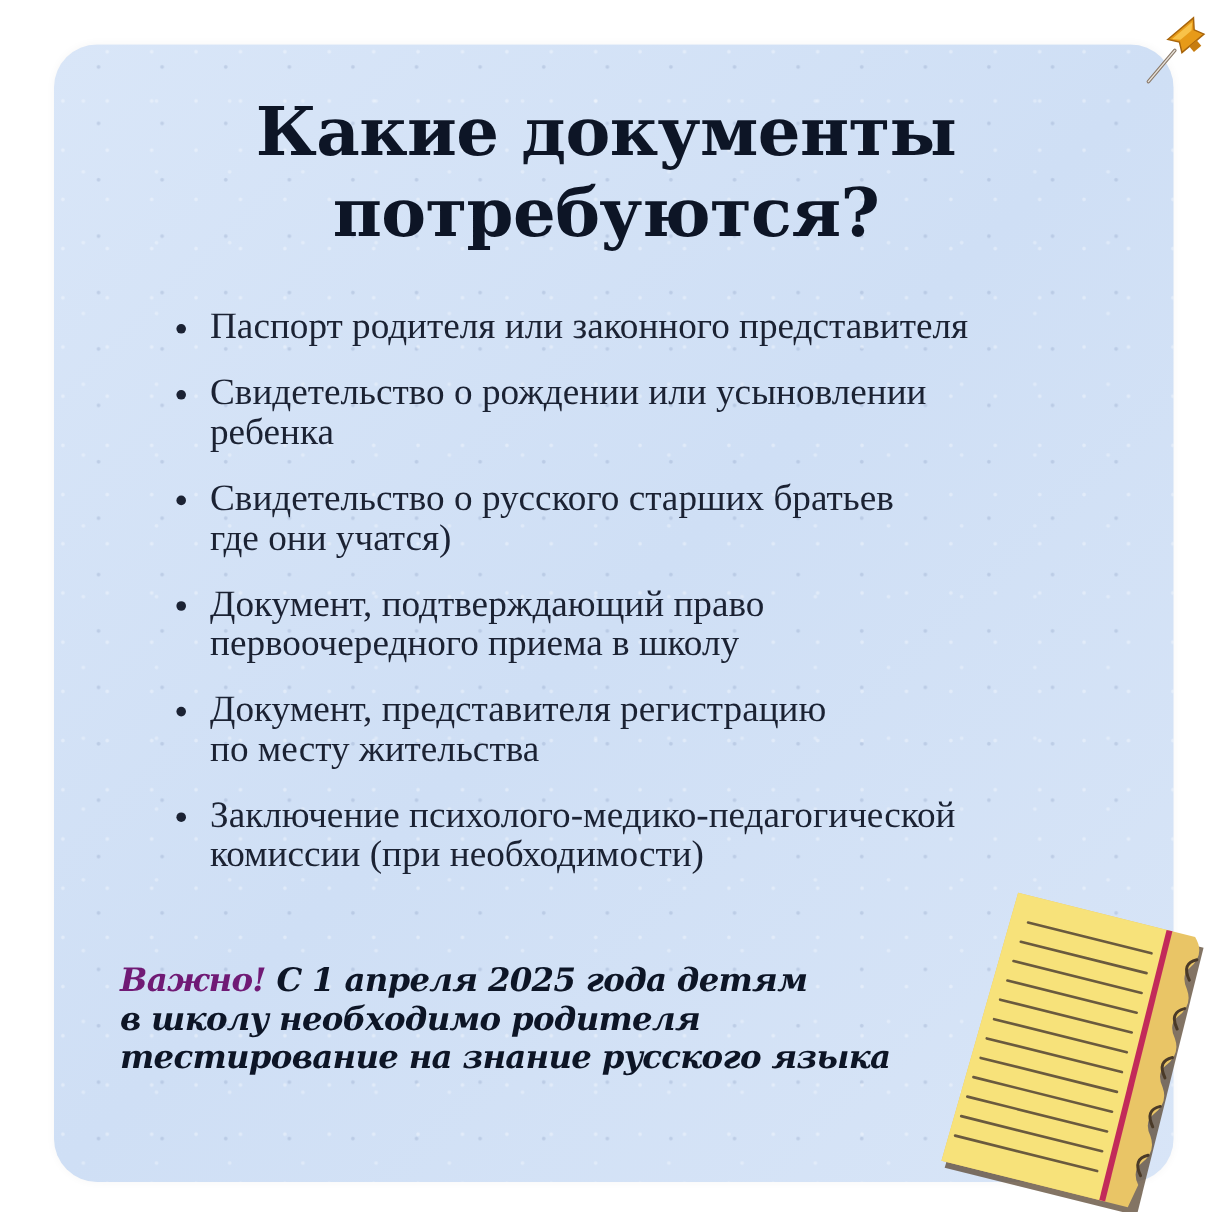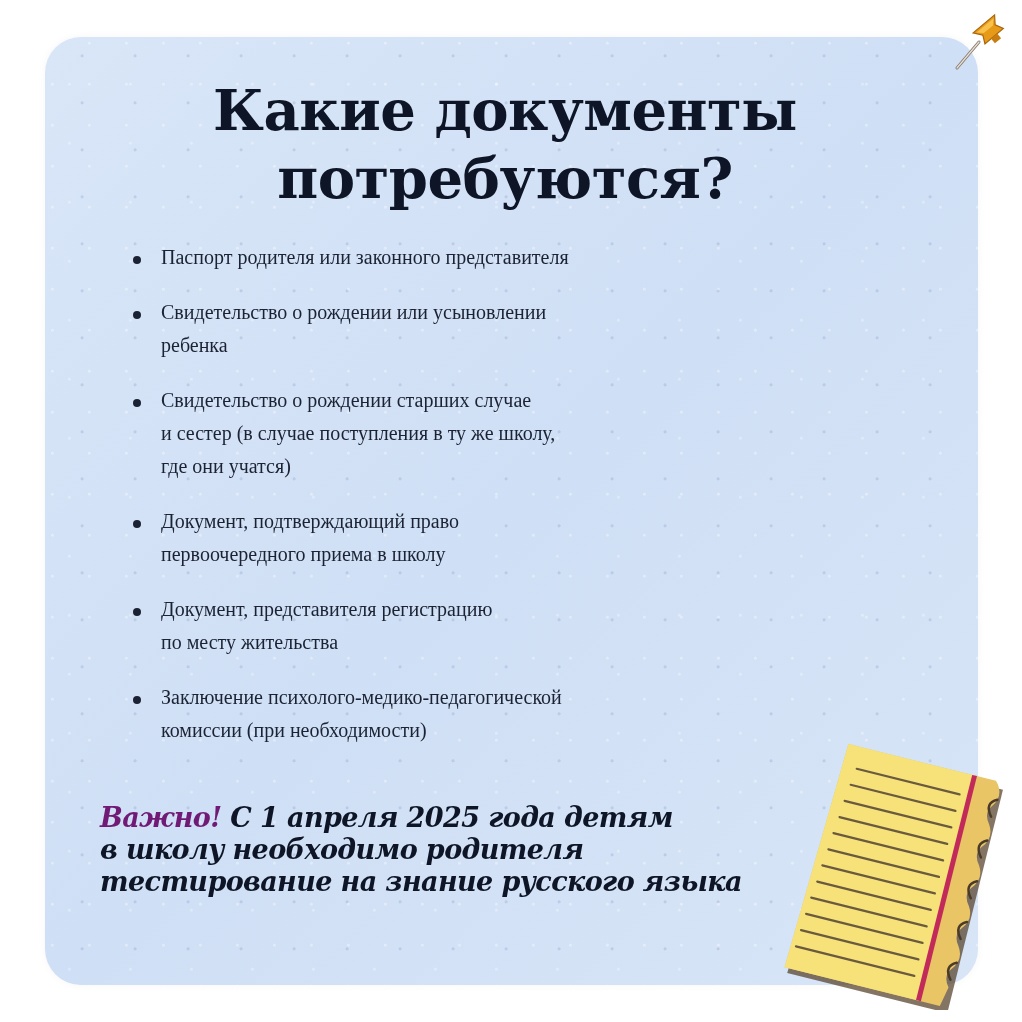--- a/index.html
+++ b/index.html
@@ -34,25 +34,25 @@
     font-weight: bold;
     font-size: 56px;
     line-height: 68px;
     letter-spacing: -0.5px;
   }
   .title span { display: block; }
   .list {
     position: absolute;
     left: 125px; top: 237px;
     width: 800px;
-    margin: 4px; padding: 0;
+    margin: 18px; padding: 0;
     list-style: none;
     color: #1b2233;
     font-family: "Liberation Serif", "DejaVu Serif", serif;
-    font-size: 20px;
+    font-size: 31px;
     line-height: 33px;
   }
   .list li {
     position: relative;
     padding-left: 32px;
     margin-bottom: 22px;
   }
   .list li .bullet {
     position: absolute;
     left: 4px; top: 15px;
@@ -103,22 +103,21 @@
     <span class="bullet"></span>
     <span class="line">Паспорт родителя или законного представителя</span>
   </li>
   <li>
     <span class="bullet"></span>
     <span class="line">Свидетельство о рождении или усыновлении</span>
     <span class="line">ребенка</span>
   </li>
   <li>
     <span class="bullet"></span>
-    <span class="line">Свидетельство о рождении старших случае</span>
-    <span class="line">и сестер (в случае поступления в ту же школу,</span>
+    <span class="line">Свидетельство о русского старших братьев</span>
     <span class="line">где они учатся)</span>
   </li>
   <li>
     <span class="bullet"></span>
     <span class="line">Документ, подтверждающий право</span>
     <span class="line">первоочередного приема в школу</span>
   </li>
   <li>
     <span class="bullet"></span>
     <span class="line">Документ, представителя регистрацию</span>

